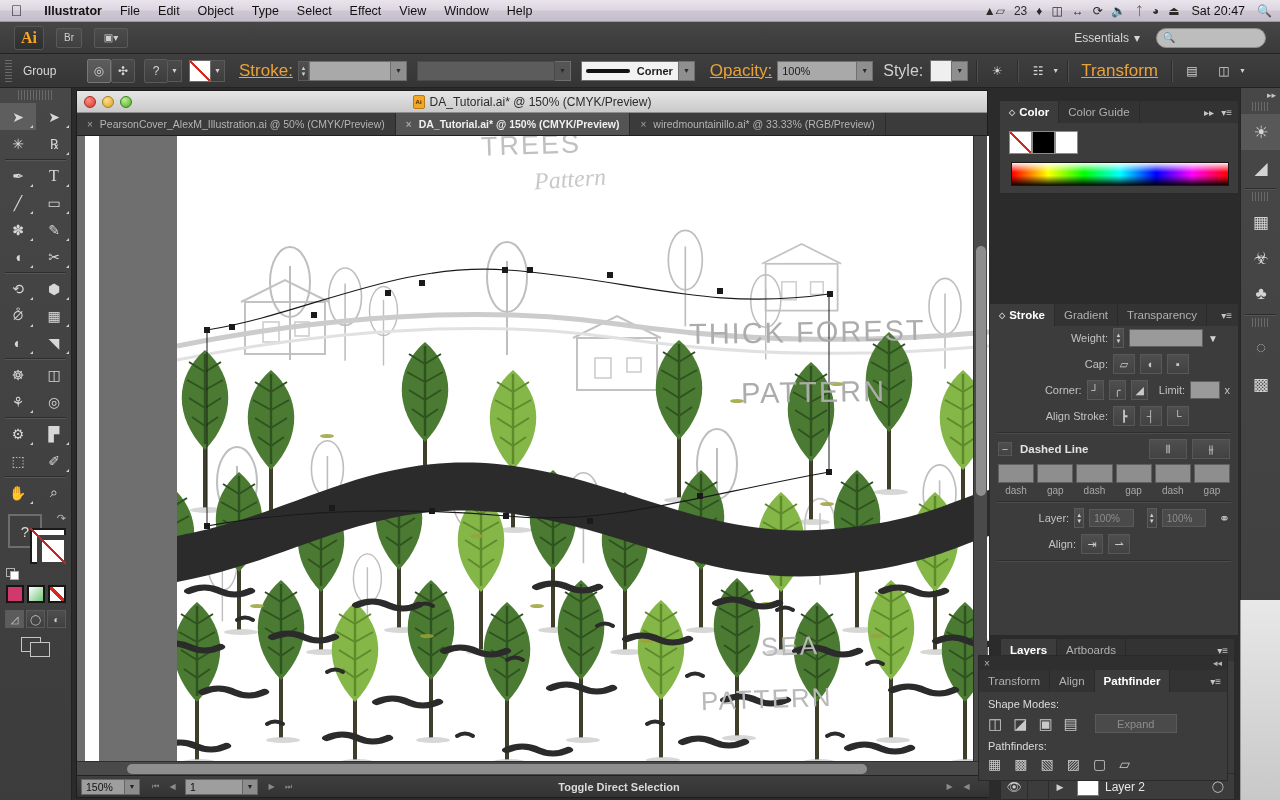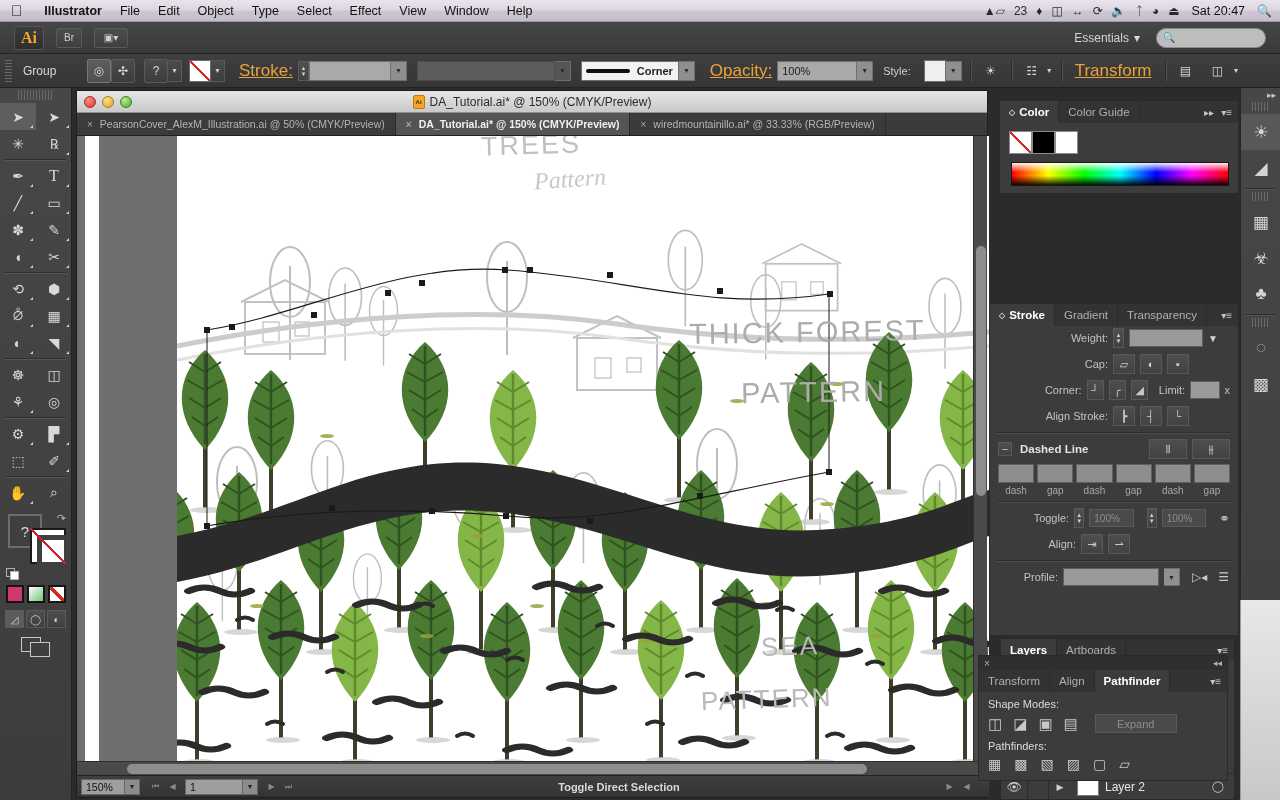--- a/index.html
+++ b/index.html
@@ -309,21 +309,21 @@
   <div class="fieldbox" style="width:98px;background:#f2f2f2;justify-content:space-between;padding-right:5px">
     <span style="display:inline-block;width:44px;height:4px;background:#111;border-radius:2px"></span>
     <span style="font-size:11px;font-weight:bold">Corner</span>
   </div>
   <div class="fieldarrow">▼</div>
   <div style="width:10px"></div>
   <span class="lab-link">Opacity:</span>
   <div class="fieldbox" style="width:80px">100%</div>
   <div class="fieldarrow">▼</div>
   <div style="width:10px"></div>
-  <span style="color:#cfcfcf;font-size:11px;margin-right:13px">Style:</span>
+  <span style="color:#cfcfcf;font-size:16px;margin-right:7px">Style:</span>
   <div class="swatchbox" style="background:#efefef"></div>
   <div class="fieldarrow">▼</div>
   <div class="sep"></div>
   <div class="cbtn" style="border:none;background:none">☀</div>
   <div class="sep"></div>
   <div class="cbtn" style="border:none;background:none">☷</div>
   <span style="color:#cfcfcf;font-size:7px;margin-left:2px">▼</span>
   <div class="sep"></div>
   <span class="lab-link">Transform</span>
   <div class="sep"></div>
@@ -804,21 +804,21 @@
     <span>dash</span>
     <span>gap</span>
     <span>dash</span>
     <span>gap</span>
   </div>
 
   <div class="pdiv"></div>
 
 
   <div class="prow">
-    <span class="plabel" style="width:78px">Toggle:</span>
+    <span class="plabel" style="width:78px">Layer:</span>
     <span class="spinner">
         <span>▲</span>
         <span>▼</span>
       </span>
     <span class="pbox dark" style="width:48px;font-size:10px;padding-left:4px;display:flex;align-items:center">100%</span>
     <span class="spinner" style="margin-left:8px">
         <span>▲</span>
         <span>▼</span>
       </span>
     <span class="pbox dark" style="width:48px;font-size:10px;padding-left:4px;display:flex;align-items:center">100%</span>
@@ -826,27 +826,20 @@
   </div>
 
   <div class="prow">
     <span class="plabel" style="width:78px">Align:</span>
     <span class="pbtn">⇥</span>
     <span class="pbtn">⇀</span>
   </div>
 
   <div class="pdiv"></div>
 
-  <div class="prow">
-    <span class="plabel" style="width:60px">Profile:</span>
-    <span class="pbox" style="width:96px"></span>
-    <span class="fieldarrow" style="height:18px">▼</span>
-    <span style="color:#c9c9c9;margin-left:7px;font-size:12px">▷◂</span>
-    <span style="color:#c9c9c9;margin-left:6px;font-size:12px">☰</span>
-  </div>
 </div>
 
 <div class="panel" id="layerspanel">
   <div class="ptabs">
     <div class="ptab active">
       <span>Layers</span>
     </div>
     <div class="ptab">
       <span>Artboards</span>
     </div>

